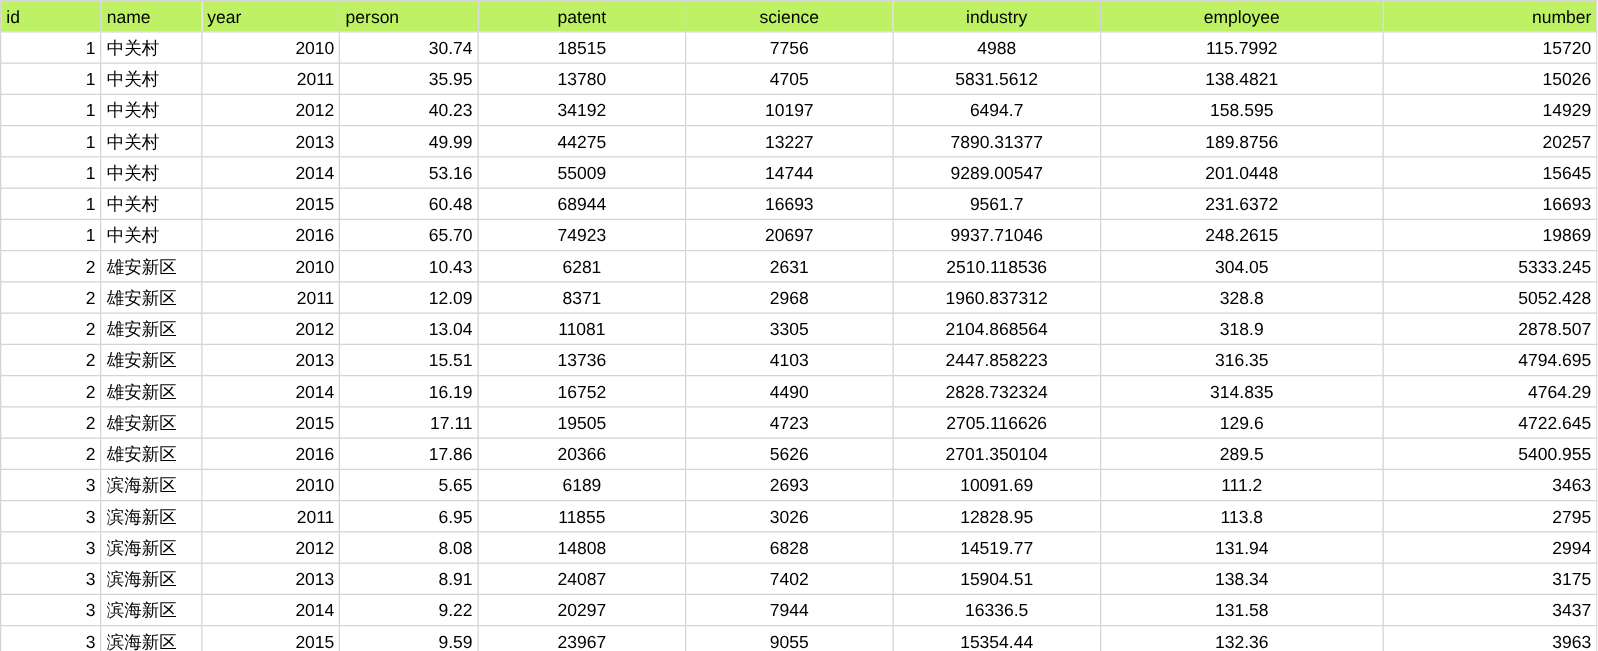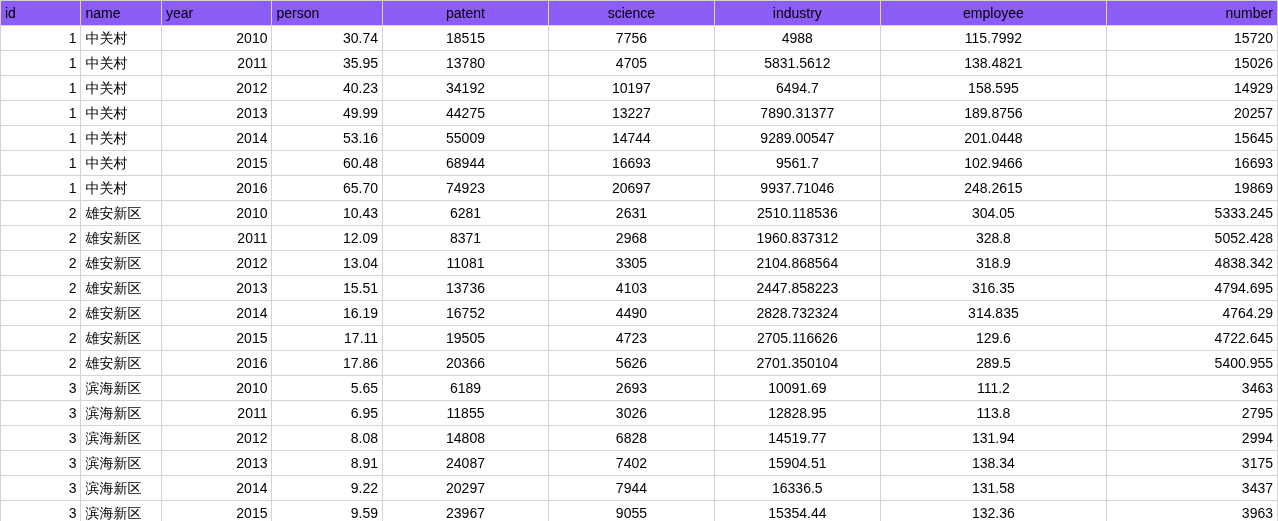--- a/index.html
+++ b/index.html
@@ -18,21 +18,21 @@
     border: 1px solid #d4d4d4;
     padding: 2px 4px;
     height: 20px;
     line-height: 20px;
     overflow: hidden;
     white-space: nowrap;
     font-weight: normal;
   }
   thead th {
     text-align: left;
-    background: #8b5cf6;
+    background: #bef264;
   }
   .col-id     { width: 80px; }
   .col-name   { width: 80px; }
   .col-year   { width: 110px; }
   .col-person { width: 110px; }
   .col-patent { width: 165px; }
   .col-science{ width: 165px; }
   .col-ind    { width: 165px; }
   .col-emp    { width: 225px; }
   .col-num    { width: 170px; }
@@ -125,21 +125,21 @@
         <td class="r">15645</td>
       </tr>
       <tr>
         <td class="r">1</td>
         <td class="l">中关村</td>
         <td class="r">2015</td>
         <td class="r">60.48</td>
         <td class="c">68944</td>
         <td class="c">16693</td>
         <td class="c">9561.7</td>
-        <td class="c">102.9466</td>
+        <td class="c">231.6372</td>
         <td class="r">16693</td>
       </tr>
       <tr>
         <td class="r">1</td>
         <td class="l">中关村</td>
         <td class="r">2016</td>
         <td class="r">65.70</td>
         <td class="c">74923</td>
         <td class="c">20697</td>
         <td class="c">9937.71046</td>
@@ -170,21 +170,21 @@
       </tr>
       <tr>
         <td class="r">2</td>
         <td class="l">雄安新区</td>
         <td class="r">2012</td>
         <td class="r">13.04</td>
         <td class="c">11081</td>
         <td class="c">3305</td>
         <td class="c">2104.868564</td>
         <td class="c">318.9</td>
-        <td class="r">4838.342</td>
+        <td class="r">2878.507</td>
       </tr>
       <tr>
         <td class="r">2</td>
         <td class="l">雄安新区</td>
         <td class="r">2013</td>
         <td class="r">15.51</td>
         <td class="c">13736</td>
         <td class="c">4103</td>
         <td class="c">2447.858223</td>
         <td class="c">316.35</td>

